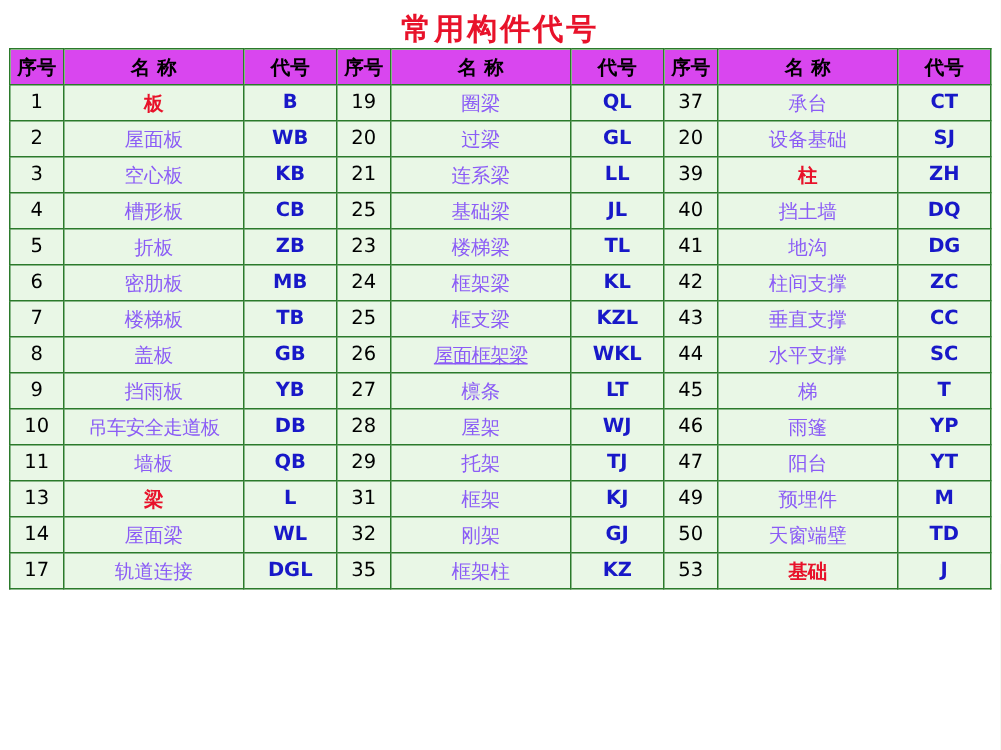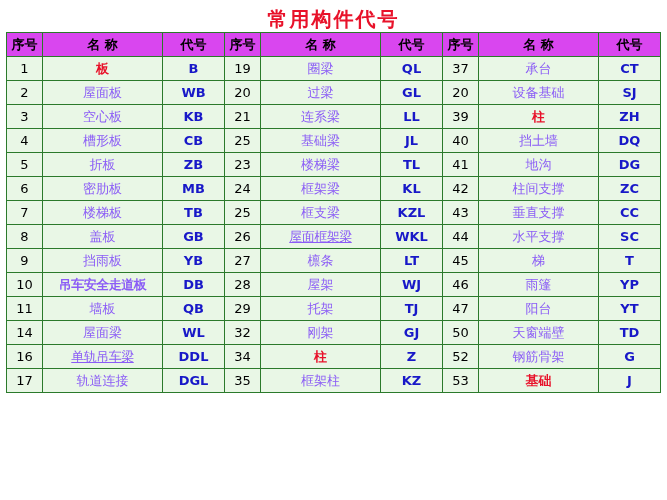--- a/index.html
+++ b/index.html
@@ -76,21 +76,20 @@
     font-weight: bold;
   }
   .small {
     font-size: 11px;
     letter-spacing: -0.5px;
     text-decoration: underline;
   }
   .xsmall {
     font-size: 10px;
     letter-spacing: -0.5px;
-    font-weight: bold;
   }
 </style>
 </head>
 <body>
 
 <div id="page">
 
   <div id="title">常用构件代号</div>
 
   <table class="main">
@@ -234,42 +233,42 @@
           <td class="name">墙板</td>
           <td class="code">QB</td>
           <td class="num">29</td>
           <td class="name">托架</td>
           <td class="code">TJ</td>
           <td class="num">47</td>
           <td class="name">阳台</td>
           <td class="code">YT</td>
         </tr>
         <tr>
+          <td class="num">13</td>
+          <td class="name hl">梁</td>
+          <td class="code">L</td>
+          <td class="num">31</td>
+          <td class="name">框架</td>
+          <td class="code">KJ</td>
+          <td class="num">49</td>
+          <td class="name">预埋件</td>
+          <td class="code">M</td>
+        </tr>
+        <tr>
           <td class="num">14</td>
           <td class="name">屋面梁</td>
           <td class="code">WL</td>
           <td class="num">32</td>
           <td class="name">刚架</td>
           <td class="code">GJ</td>
           <td class="num">50</td>
           <td class="name">天窗端壁</td>
           <td class="code">TD</td>
         </tr>
         <tr>
-          <td class="num">16</td>
-          <td class="name small">单轨吊车梁</td>
-          <td class="code">DDL</td>
-          <td class="num">34</td>
-          <td class="name hl">柱</td>
-          <td class="code">Z</td>
-          <td class="num">52</td>
-          <td class="name">钢筋骨架</td>
-          <td class="code">G</td>
-        </tr>
-        <tr>
           <td class="num">17</td>
           <td class="name">轨道连接</td>
           <td class="code">DGL</td>
           <td class="num">35</td>
           <td class="name">框架柱</td>
           <td class="code">KZ</td>
           <td class="num">53</td>
           <td class="name hl">基础</td>
           <td class="code">J</td>
         </tr>

